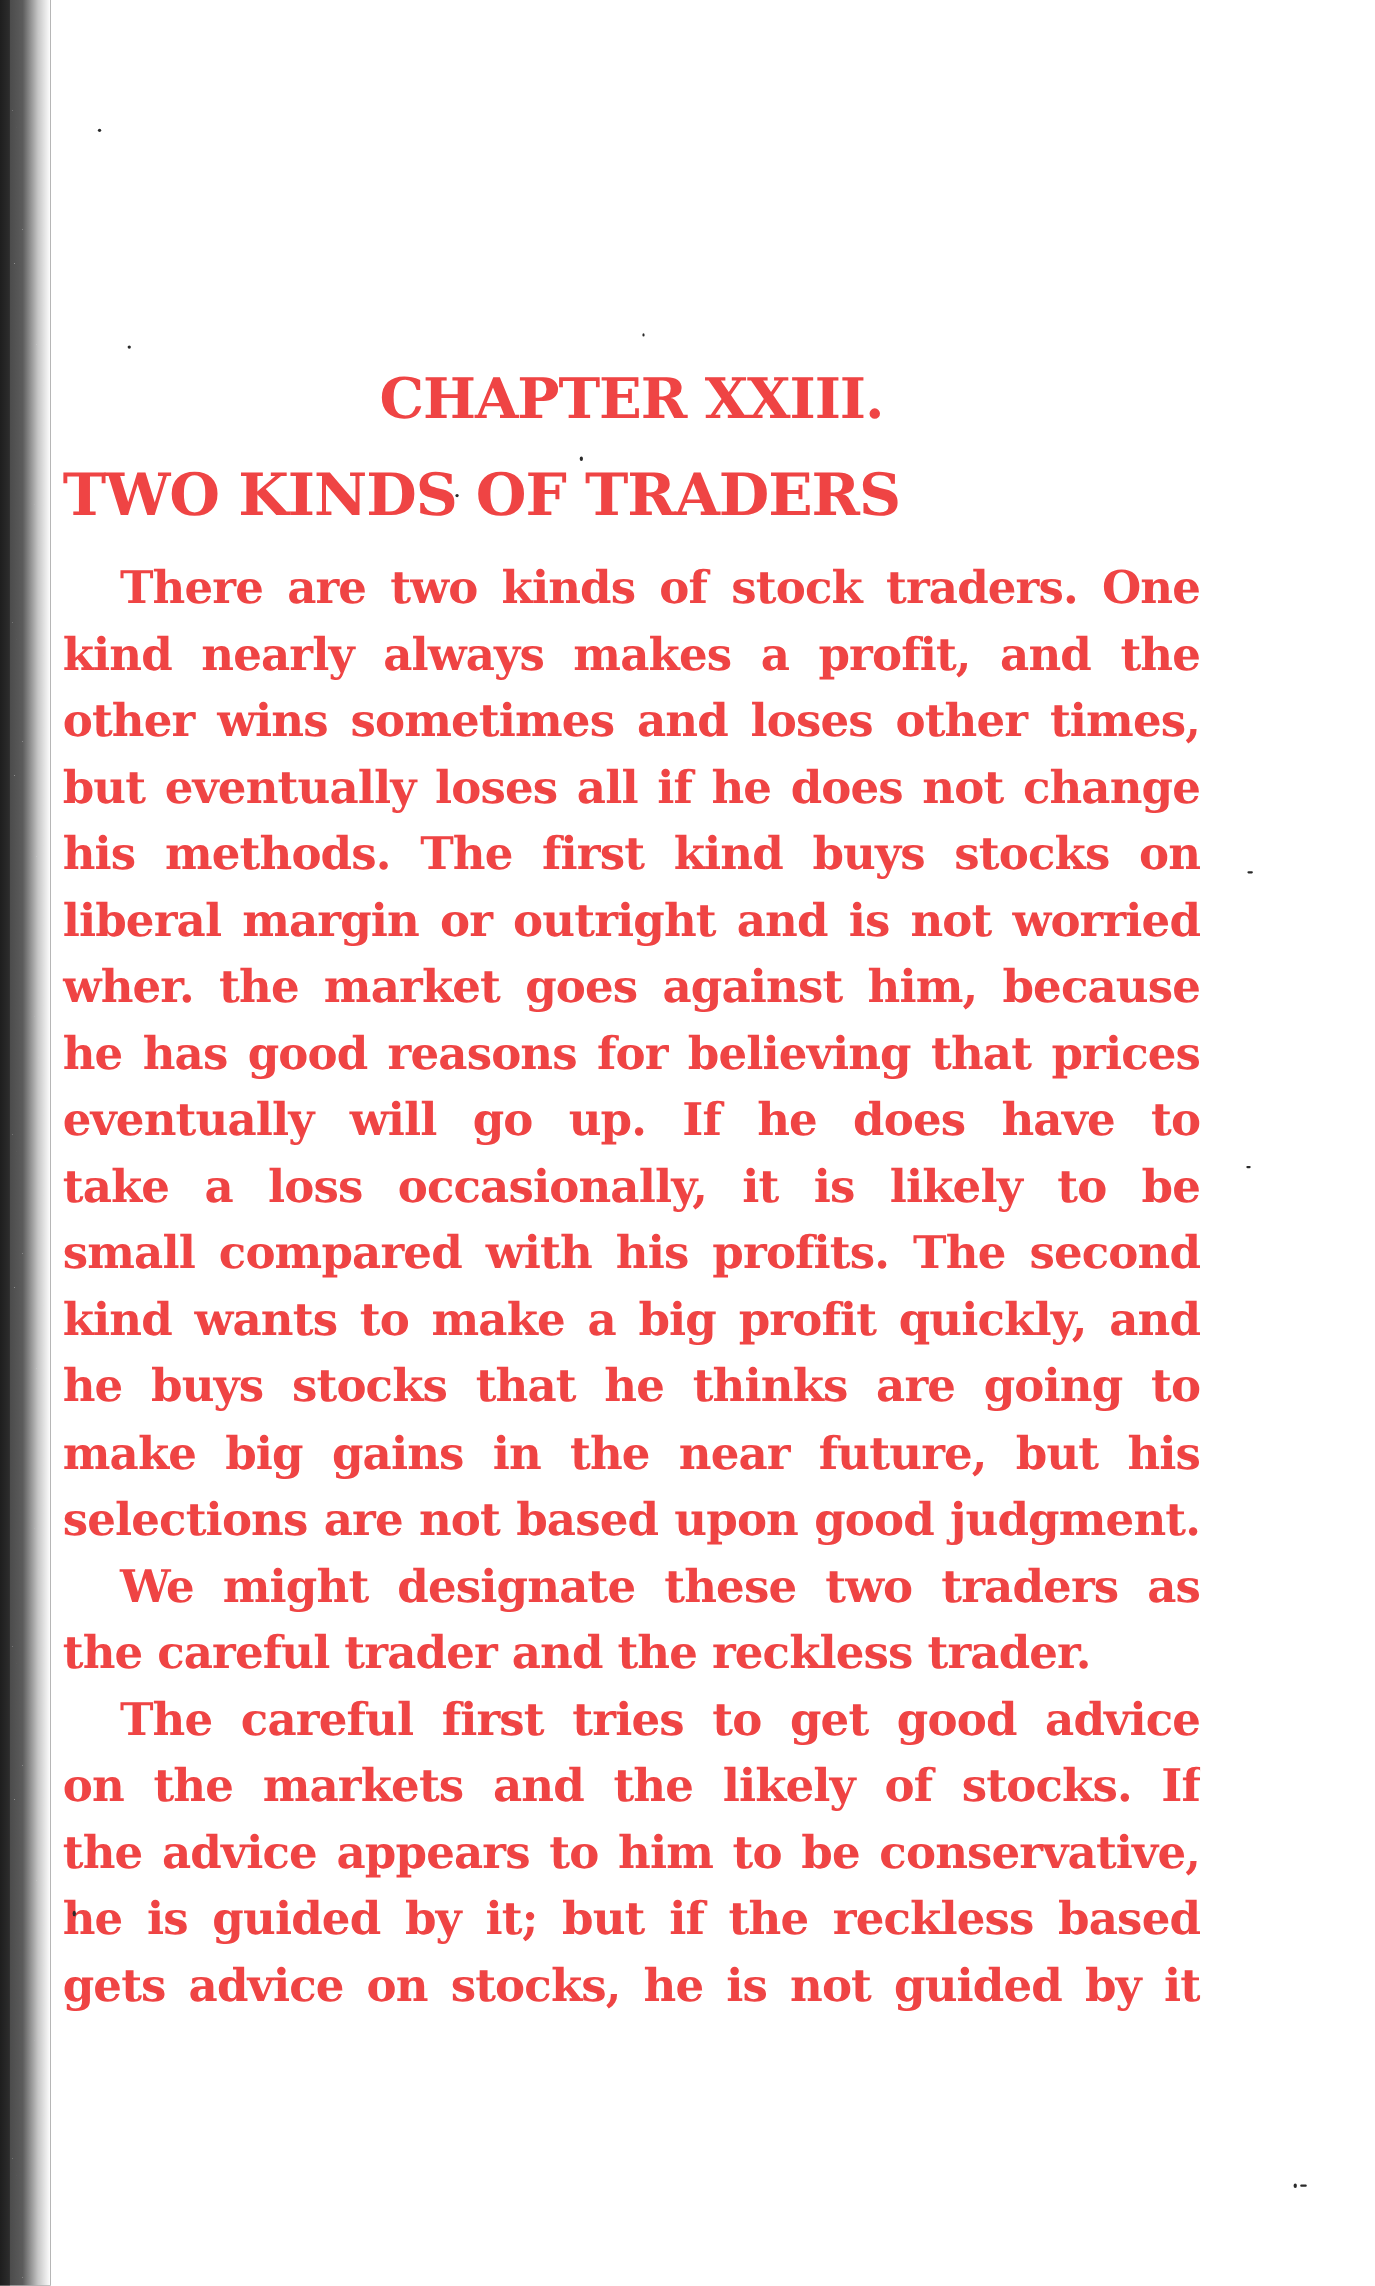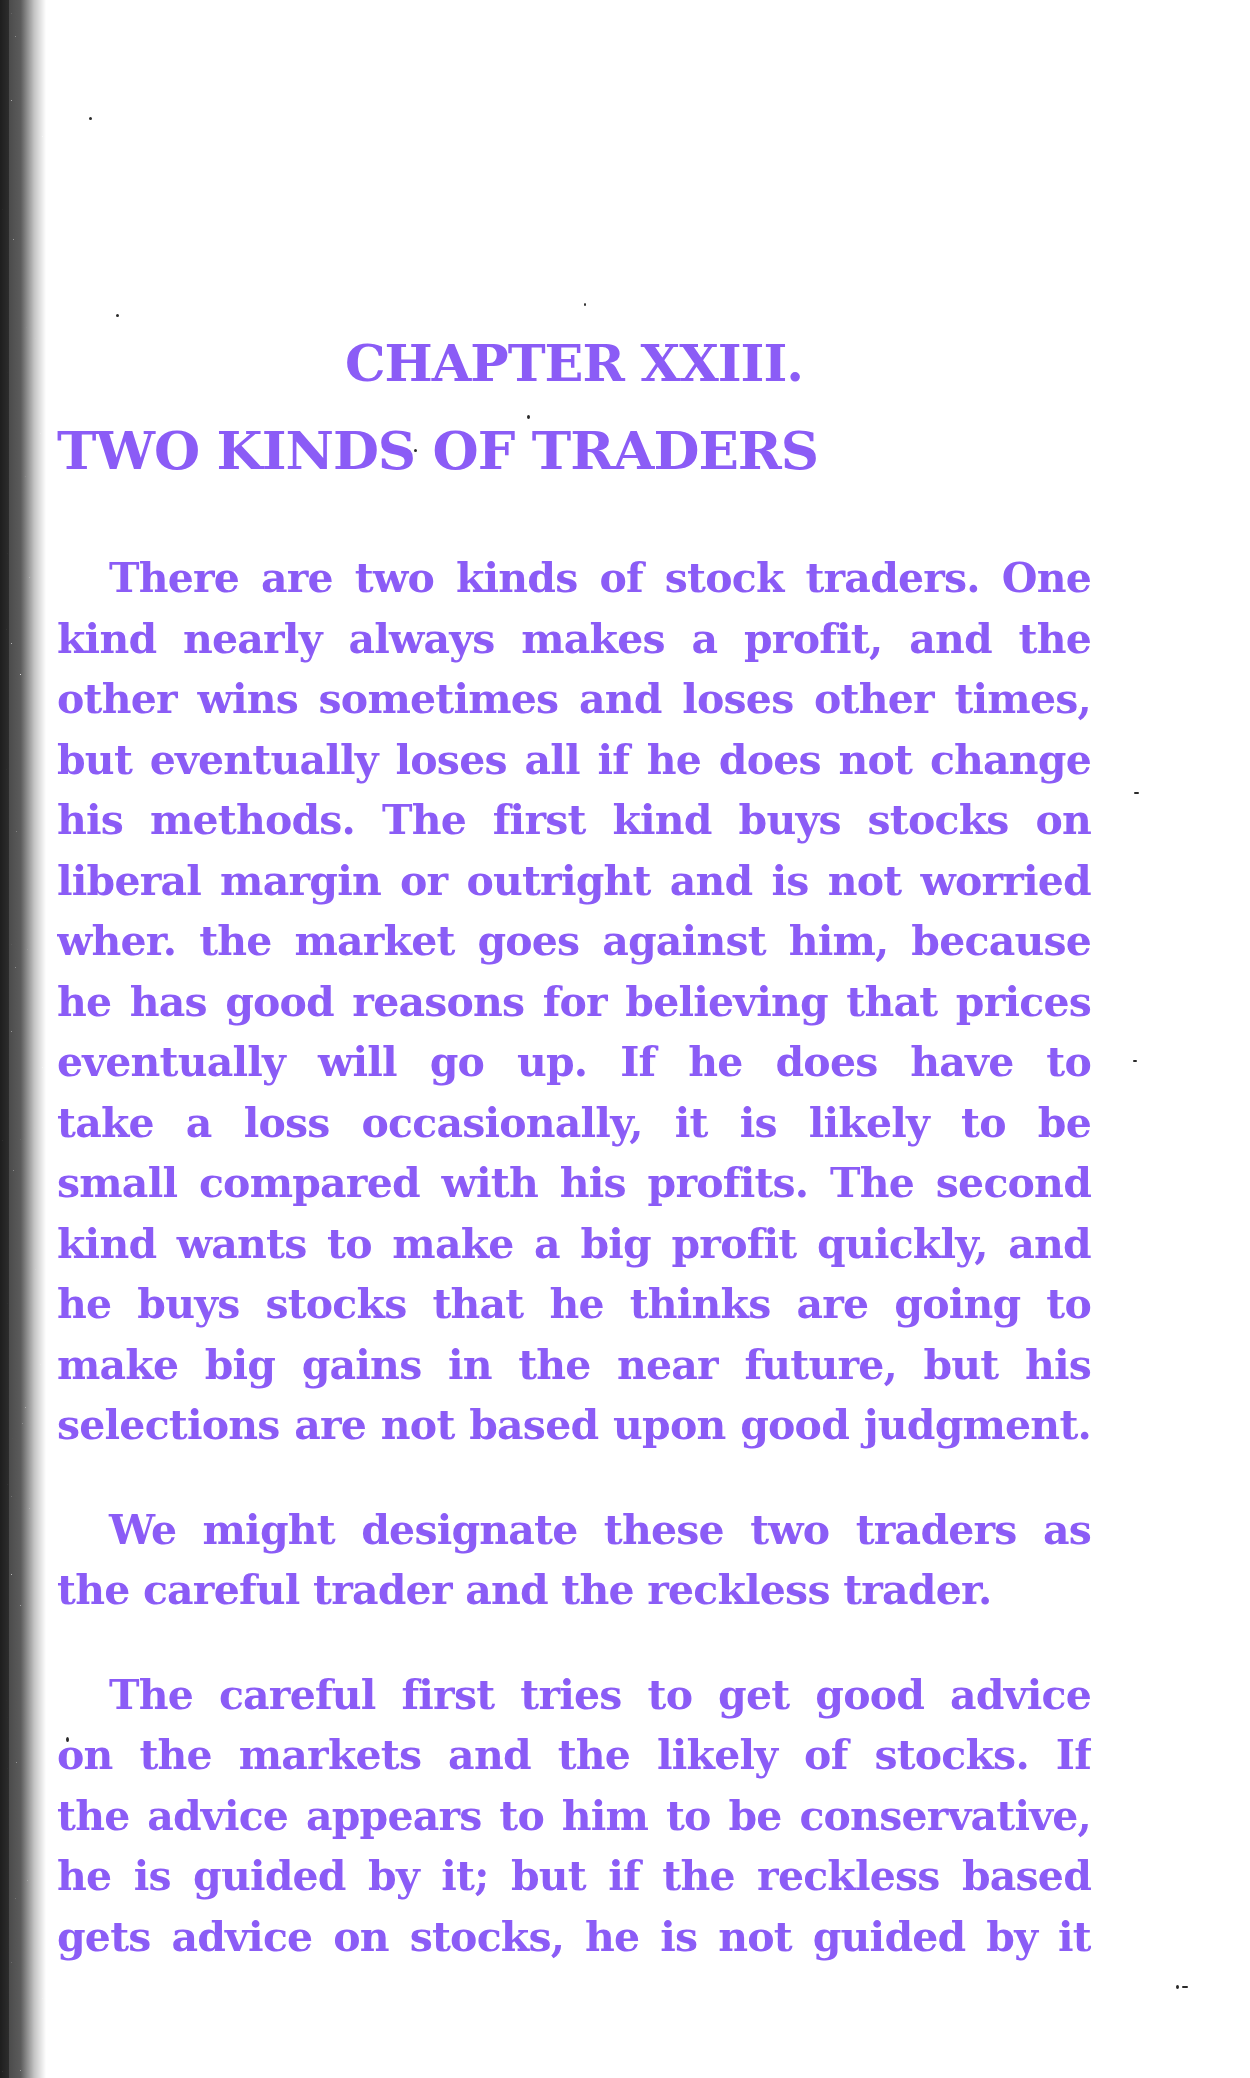--- a/index.html
+++ b/index.html
@@ -7,21 +7,21 @@
     padding: 0;
     background: #ffffff;
   }
   .page {
     position: relative;
     width: 1250px;
     height: 2078px;
     background: #ffffff;
     overflow: hidden;
     font-family: "DejaVu Serif", serif;
-    color: #8b5cf6;
+    color: #ef4444;
   }
   .gutter {
     position: absolute;
     left: 0;
     top: 0;
     width: 46px;
     height: 2078px;
     display: block;
   }
   .chapter-heading {
@@ -57,21 +57,21 @@
   .line {
     height: 60.5px;
     line-height: 60.5px;
     font-size: 41px;
     font-weight: bold;
     letter-spacing: -0.8px;
     text-align: justify;
     text-align-last: justify;
     overflow: hidden;
   }
-  .line.indent { padding-left: 52px; margin-top: 44px; }
+  .line.indent { padding-left: 52px; }
   .line.no-just { text-align-last: left; }
   .speck {
     position: absolute;
     background: #2a2a2a;
     border-radius: 50%;
   }
 </style>
 </head>
 <body>
 

